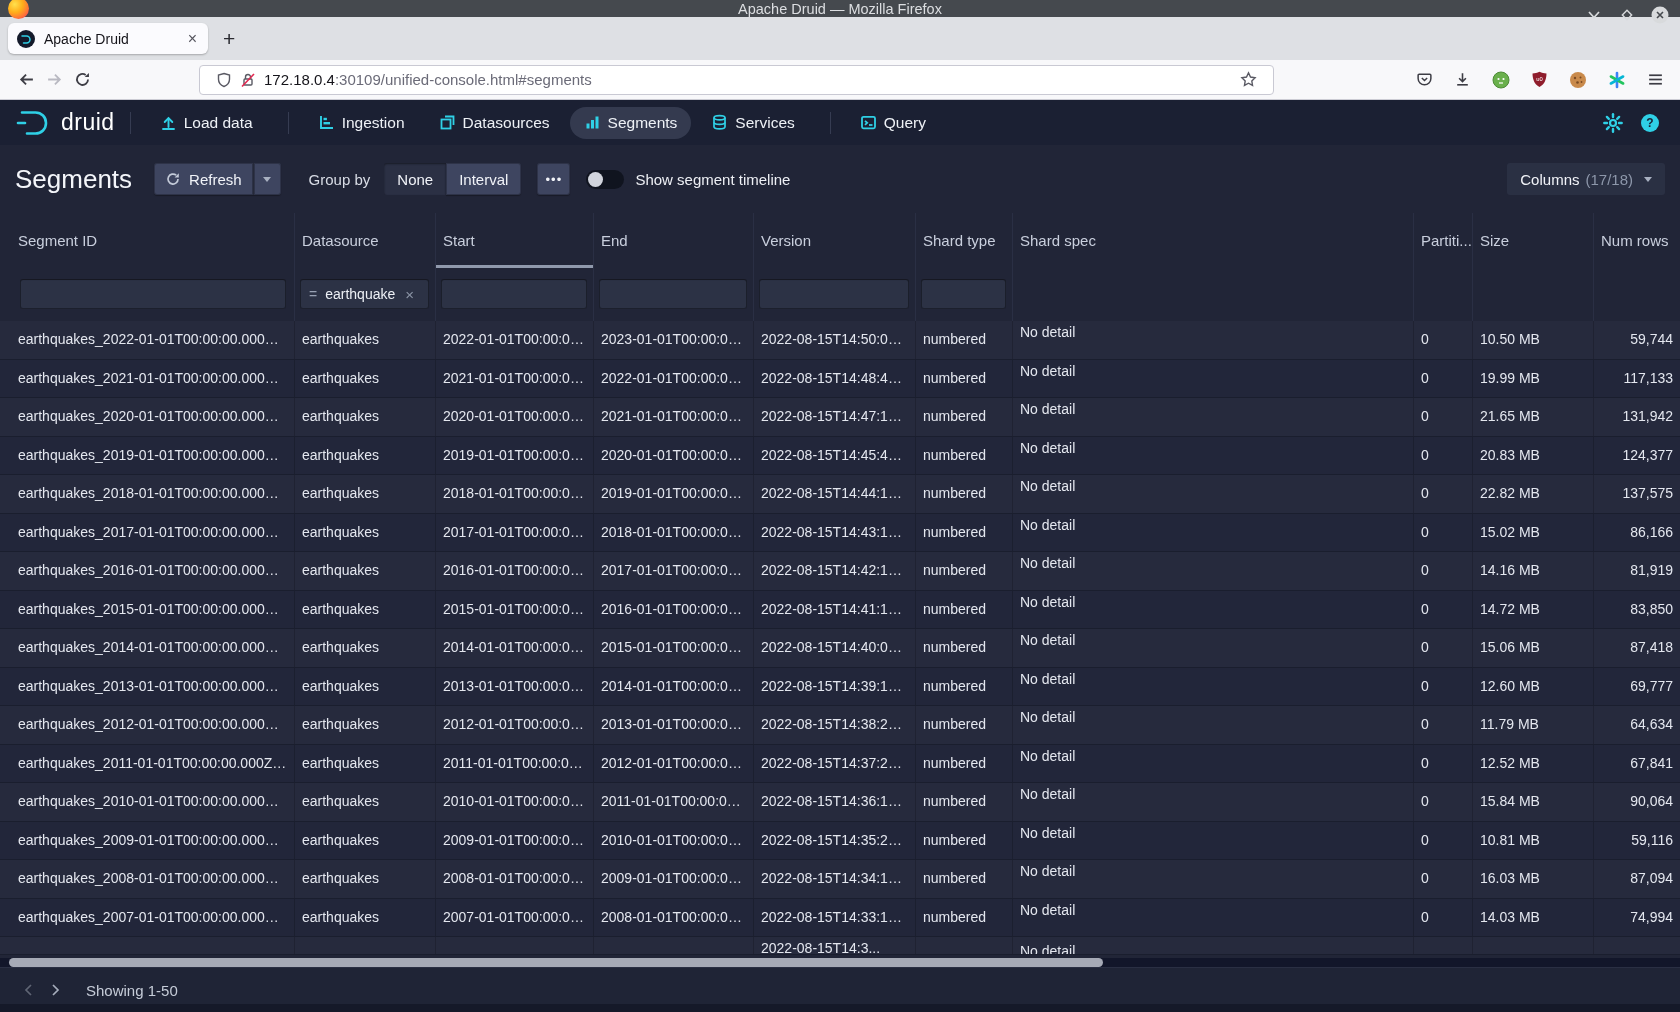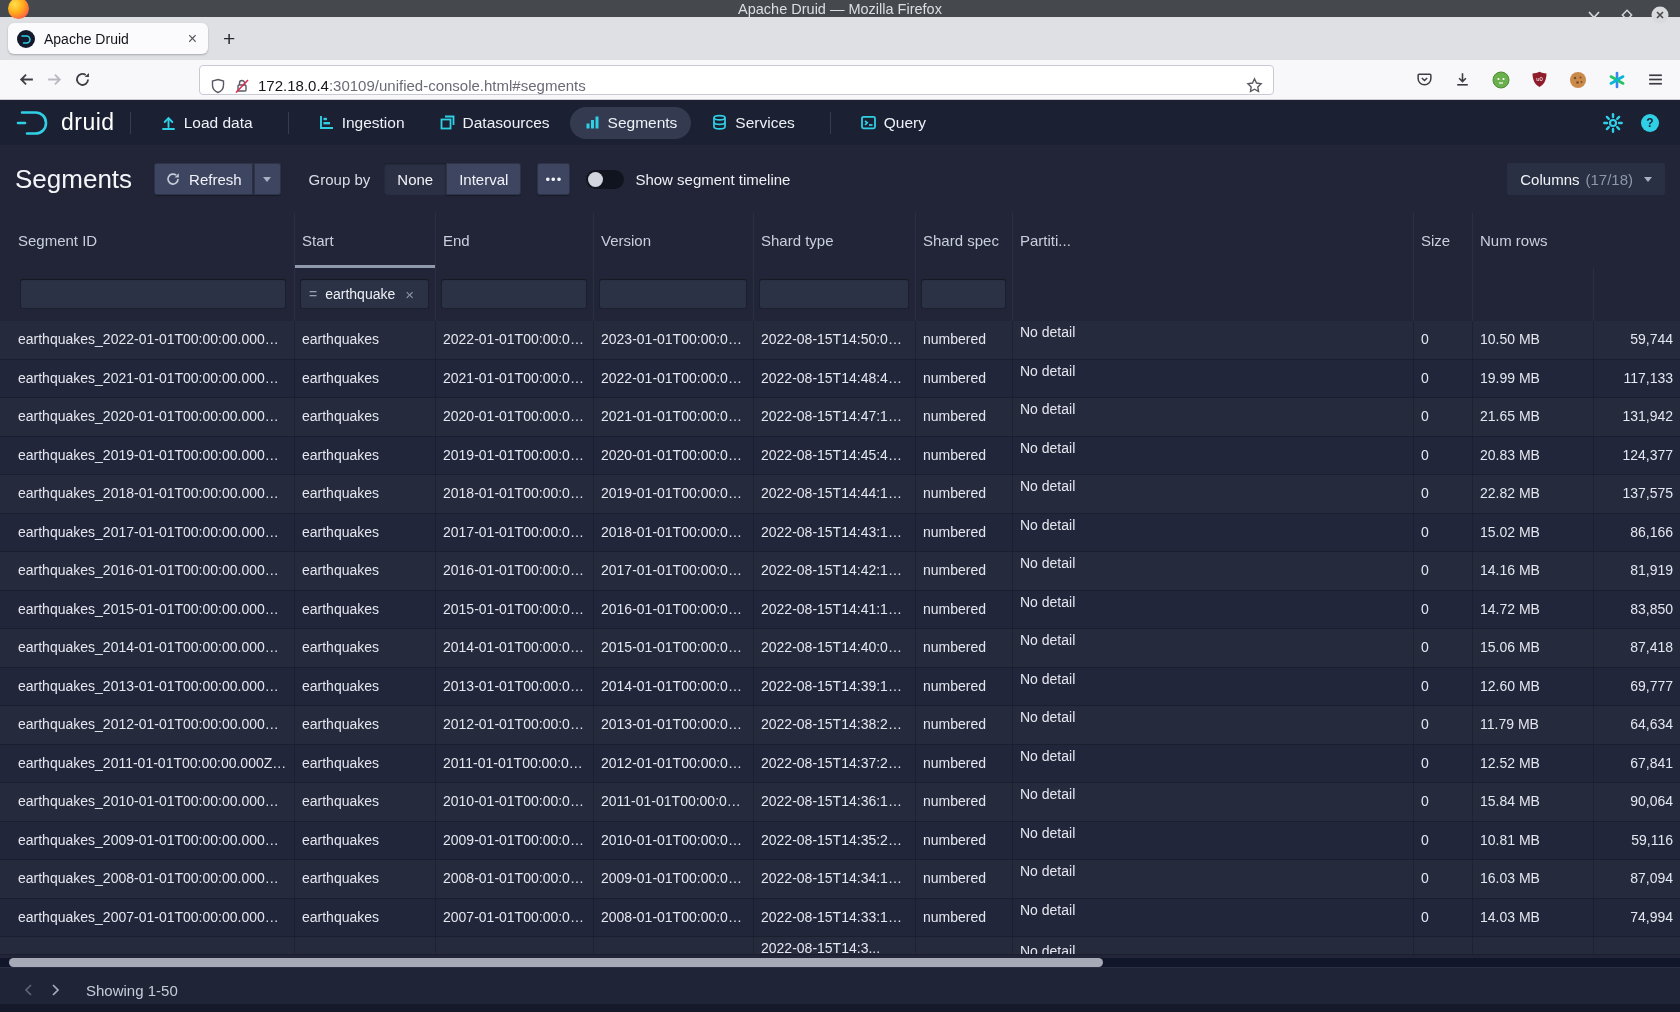--- a/index.html
+++ b/index.html
@@ -20,21 +20,21 @@
   .tab { margin-left:8px; width:200px; height:31px; background:#fbfbfe; border-radius:6px; display:flex; align-items:center;
     padding:0 9px; box-shadow:0 1px 2px rgba(0,0,0,.25); }
   .tab-title { flex:1; font-size:14px; color:#15141a; margin-left:9px; white-space:nowrap; overflow:hidden; }
   .tab-close { color:#55555e; font-size:16px; line-height:1; padding:0 2px; }
   .newtab { margin-left:15px; font-size:21px; color:#2a2a30; font-weight:300; }
 
   
   .toolbar { height:40px; background:#f8f8fa; border-bottom:1px solid #ccccd4; display:flex; align-items:center; padding:0 12px; }
   .nav-btn { width:28px; height:28px; display:flex; align-items:center; justify-content:center; }
   .urlbar { width:1075px; height:30px; margin-left:103px; background:#ffffff; border:1px solid #c9c9d3; border-radius:4px;
-    display:flex; align-items:flex-end; padding:0 10px; }
+    display:flex; align-items:center; padding:0 16px; }
   .urlbar .sep { width:8px; }
   .url-text { font-size:15px; margin-left:8px; white-space:nowrap; overflow:hidden; flex:1; }
   .url-host { color:#15141a; }
   .url-rest { color:#6b6b78; }
   .tb-right { margin-left:auto; display:flex; align-items:center; gap:21px; padding-right:4px; }
 
   
   .navbar { height:45px; background:#1b2033; display:flex; align-items:center; padding:0 14px; }
   .brand { display:flex; align-items:center; gap:7px; }
   .brand-name { color:#ffffff; font-size:23px; letter-spacing:.5px; }
@@ -327,20 +327,21 @@
     <span class="timeline-label">Show segment timeline</span>
     <div class="btn btn-columns">
       <span>Columns</span>
       <span class="col-count">(17/18)</span>
       <span class="caret"></span>
     </div>
   </div>
 
   <div class="grid thead">
     <div class="th">Segment ID</div>
+    <div class="th">Datasource</div>
     <div class="th sorted">Start</div>
     <div class="th">End</div>
     <div class="th">Version</div>
     <div class="th">Shard type</div>
     <div class="th">Shard spec</div>
     <div class="th">Partiti...</div>
     <div class="th">Size</div>
     <div class="th">Num rows</div>
   </div>
 

